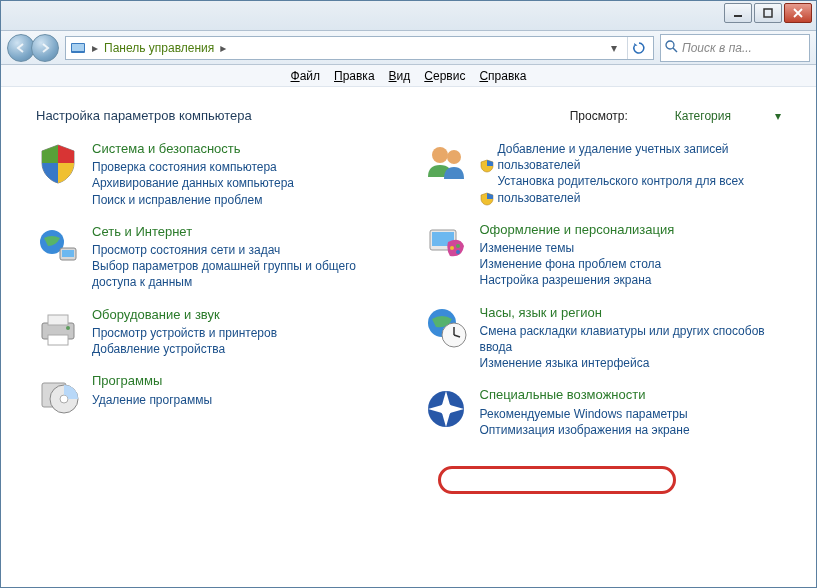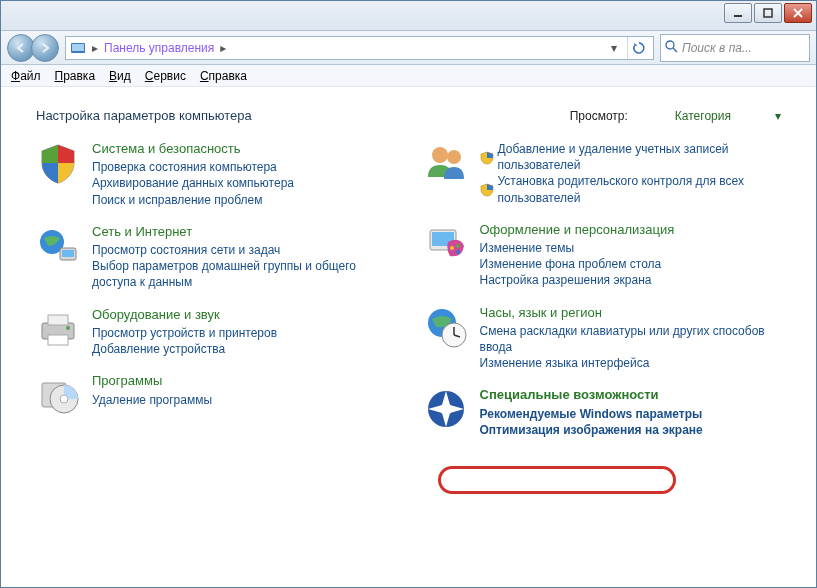--- a/index.html
+++ b/index.html
@@ -61,39 +61,40 @@
     height: 24px;
     border: 1px solid #9fb4c8;
     background: #fff;
     display: flex;
     align-items: center;
     padding: 0 4px;
     gap: 6px;
   }
   .addr .cp-icon{width:16px;height:16px;}
   .addr .sep{color:#555;}
-  .addr .crumb{color:#8b5cf6;}
+  .addr .crumb{color:#4d7c0f;}
   .addr .spacer{flex:1;}
   .addr .dd{color:#555; padding:0 4px;}
   .addr .ref{width:22px;height:22px;border-left:1px solid #cfd8e2;color:#3a6ea5;display:flex;align-items:center;justify-content:center;}
   .search {
     width: 150px; height: 28px;
     border: 1px solid #9fb4c8; background:#fff;
     display:flex; align-items:center; padding:0 4px; gap:4px;
     color:#888; font-style: italic;
   }
   .search .si{color:#3a6ea5;}
   
   .menubar {
     height: 22px;
     background: #f4f7fb;
     border-bottom: 1px solid #dfe6ee;
     display:flex; align-items:center; gap:14px;
     padding: 0 10px;
     color:#000;
+    justify-content:center;
   }
   .menubar span { cursor:default; }
   .menubar span u{text-decoration:underline;}
   
   .content {
     position:absolute;
     top: 87px; bottom:1px; left:1px; right:1px;
     background:#fff;
     overflow:hidden;
     padding: 20px 34px 10px 34px;
@@ -104,21 +105,21 @@
   .view-label{color:#222;margin-right:6px;}
   .view-val{color:#2a6b2a;margin-right:3px;}
   .view-dd{color:#2a6b2a;}
   .cols{display:flex;gap:30px;}
   .col{flex:1;min-width:0;}
   .cat{display:flex;gap:12px;margin-bottom:16px;}
   .cat-icon{width:44px;height:44px;flex-shrink:0;}
   .cat-body{flex:1;min-width:0;}
   .cat-title{color:#2a7a2a;font-size:13px;line-height:1.25;margin-bottom:2px;cursor:pointer;}
   .cat-link{color:#1a4f8a;font-size:12px;line-height:1.35;display:block;cursor:pointer;}
-  .shield-row{display:flex;align-items:center;gap:4px;}
+  .shield-row{display:flex;align-items:flex-end;gap:4px;}
   .shield-row .sh{width:14px;height:14px;flex-shrink:0;margin-top:1px;}
   
   .hl{
     position:absolute;
     border:3px solid #d1312b;
     border-radius:18px;
     pointer-events:none;
   }
 </style>
 </head>
@@ -315,21 +316,21 @@
           <line x1="30" y1="30" x2="30" y2="22" stroke="#333" stroke-width="1.5"></line>
           <line x1="30" y1="30" x2="36" y2="32" stroke="#333" stroke-width="1.5"></line>
         </svg>
         <div class="cat-body">
           <div class="cat-title">Часы, язык и регион</div>
           <span class="cat-link">Смена раскладки клавиатуры или других способов ввода</span>
           <span class="cat-link">Изменение языка интерфейса</span>
         </div>
       </div>
 
-      <div class="cat" style="position:relative;font-weight:bold;">
+      <div class="cat" style="position:relative;">
         <svg class="cat-icon" viewBox="0 0 44 44">
           <circle cx="22" cy="22" r="18" fill="#2858a8"></circle>
           <circle cx="22" cy="22" r="6" fill="#fff"></circle>
           <path d="M22 4 L26 18 L22 22 L18 18 Z" fill="#fff"></path>
           <path d="M40 22 L26 26 L22 22 L26 18 Z" fill="#fff"></path>
           <path d="M22 40 L18 26 L22 22 L26 26 Z" fill="#fff"></path>
           <path d="M4 22 L18 18 L22 22 L18 26 Z" fill="#fff"></path>
         </svg>
         <div class="cat-body">
           <div class="cat-title">Специальные возможности</div>

